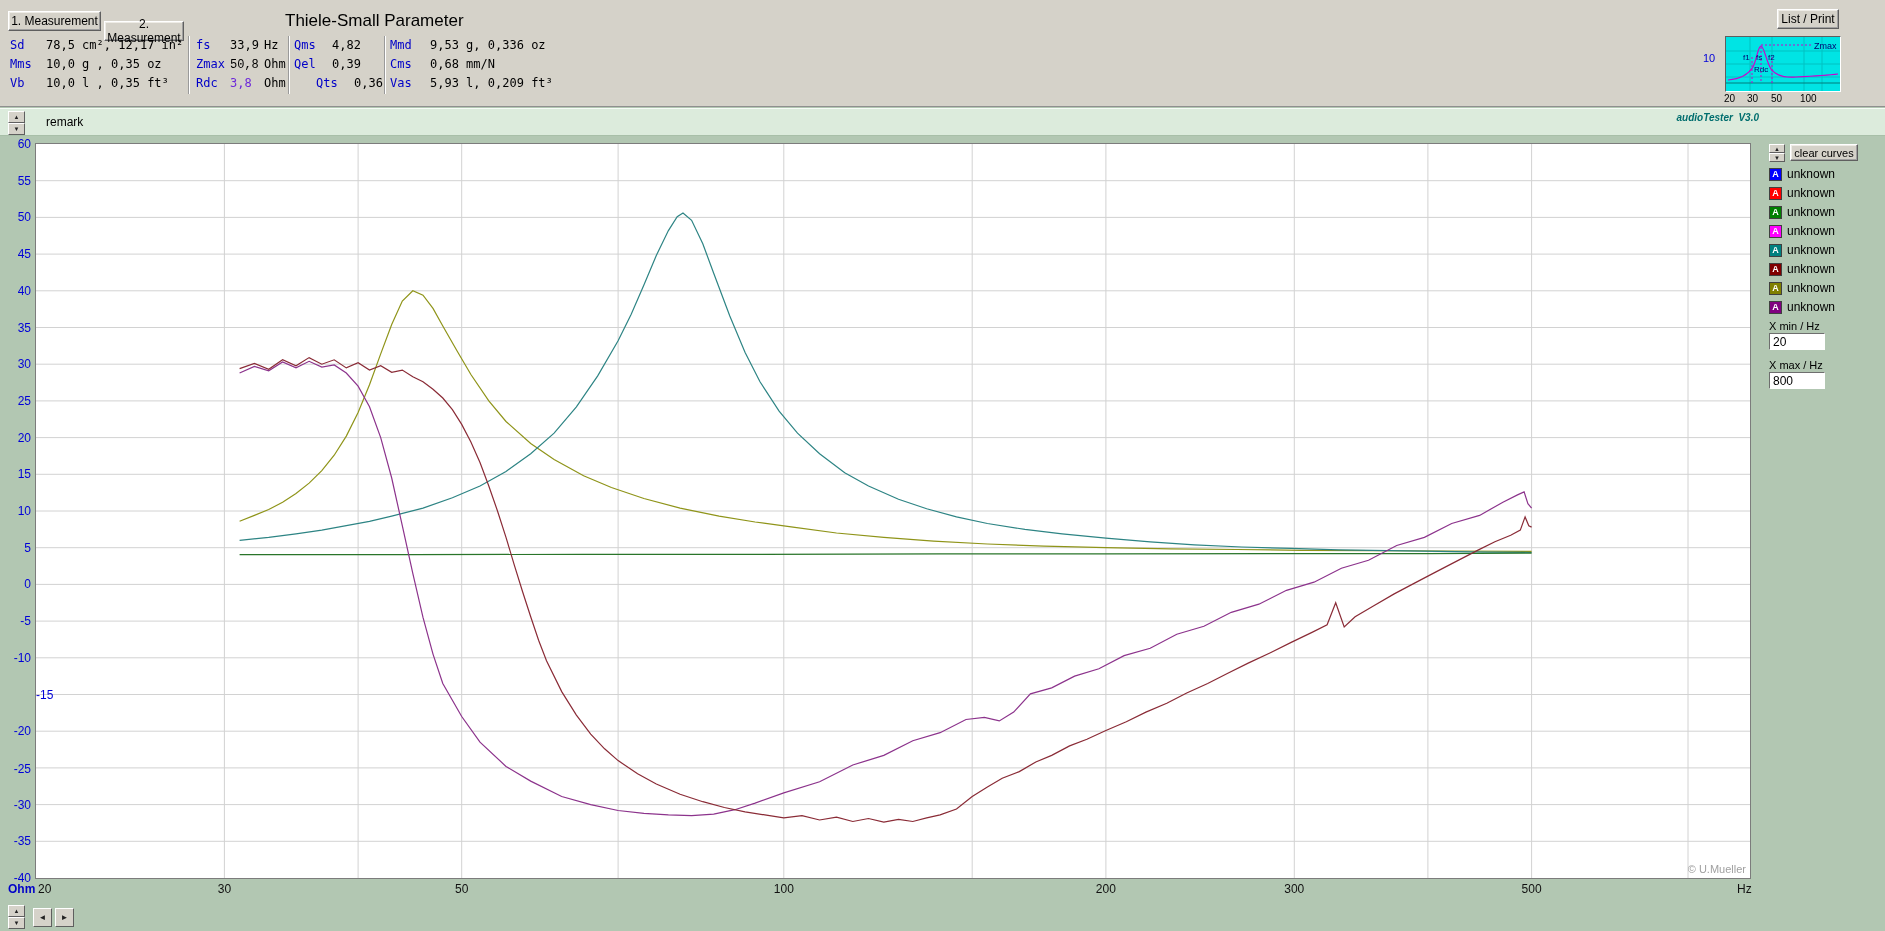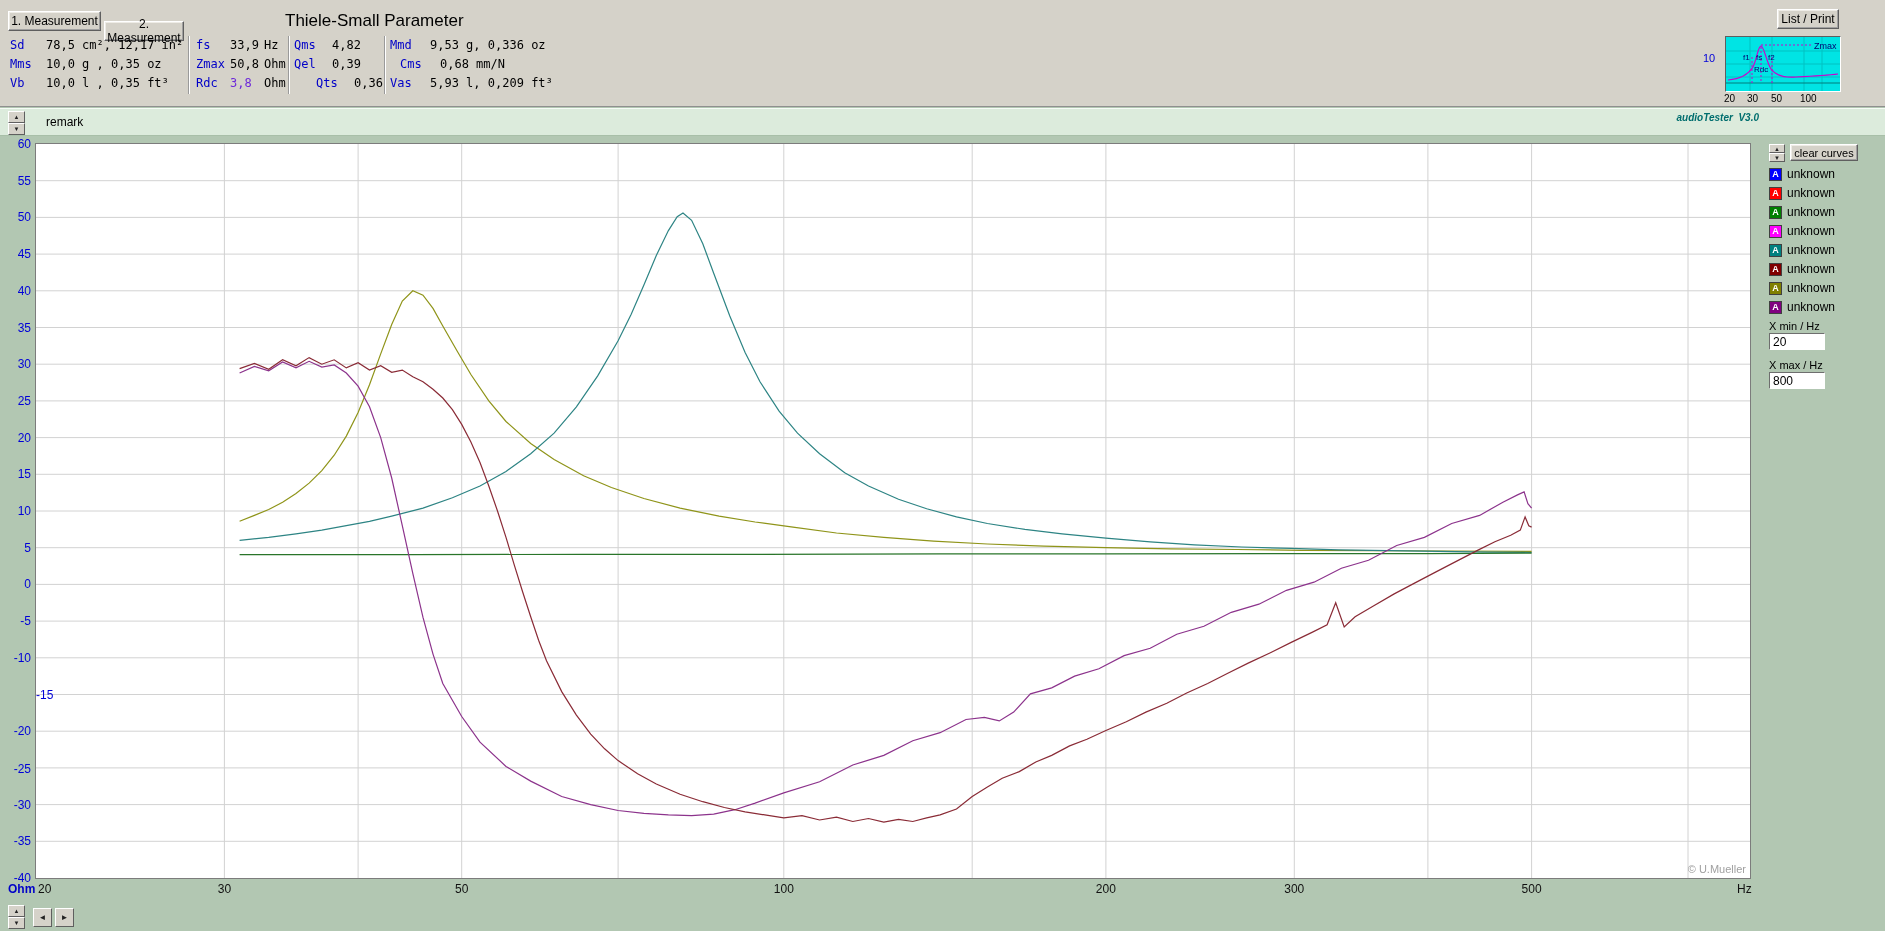--- a/index.html
+++ b/index.html
@@ -46,27 +46,27 @@
   <button class="win-btn" style="left:8px;top:11px;width:93px;height:20px">1. Measurement</button>
   <button class="win-btn" style="left:104px;top:21px;width:80px;height:20px">2. Measurement</button>
   <div id="page-title">Thiele-Small Parameter</div>
   <button class="win-btn" style="left:1777px;top:9px;width:62px;height:20px">List / Print</button>
 
   <div id="parameter-panel">
       <div class="param-row" style="left: 10px; top: 38px;"><span class="p-lab" style="width: 36px;">Sd</span><span class="p-val">78,5 cm², 12,17 in²</span></div>
       <div class="param-row" style="left: 10px; top: 57px;"><span class="p-lab" style="width: 36px;">Mms</span><span class="p-val">10,0 g , 0,35 oz</span></div>
       <div class="param-row" style="left: 10px; top: 76px;"><span class="p-lab" style="width: 36px;">Vb</span><span class="p-val">10,0 l , 0,35 ft³</span></div>
       <div class="param-row" style="left: 196px; top: 38px;"><span class="p-lab" style="width: 34px;">fs</span><span class="p-val" style="width: 34px;">33,9</span><span class="p-unit">Hz</span></div>
-      <div class="param-row" style="left: 196px; top: 57px;"><span class="p-lab" style="width: 34px;">Zmax</span><span class="p-val" style="width: 34px;">50,8</span><span class="p-unit">Ohm</span></div>
+      <div class="param-row" style="left: 196px; top: 57px;"><span class="p-lab" style="width: 34px;">Zmax</span><span class="p-val" style="width: 34px; font-family: Liberation Mono, monospace;">50,8</span><span class="p-unit">Ohm</span></div>
       <div class="param-row" style="left: 196px; top: 76px;"><span class="p-lab" style="width: 34px;">Rdc</span><span class="p-val muted" style="width: 34px;">3,8</span><span class="p-unit">Ohm</span></div>
       <div class="param-row" style="left: 294px; top: 38px;"><span class="p-lab" style="width: 38px;">Qms</span><span class="p-val">4,82</span></div>
       <div class="param-row" style="left: 294px; top: 57px;"><span class="p-lab" style="width: 38px;">Qel</span><span class="p-val">0,39</span></div>
       <div class="param-row" style="left: 294px; top: 76px; margin-left: 22px;"><span class="p-lab" style="width: 38px;">Qts</span><span class="p-val">0,36</span></div>
       <div class="param-row" style="left: 390px; top: 38px;"><span class="p-lab" style="width: 40px;">Mmd</span><span class="p-val">9,53 g, 0,336 oz</span></div>
-      <div class="param-row" style="left: 400px; top: 57px; text-decoration: underline;"><span class="p-lab" style="width: 40px;">Cms</span><span class="p-val">0,68 mm/N</span></div>
+      <div class="param-row" style="left: 390px; top: 57px; text-decoration: underline;"><span class="p-lab" style="width: 40px;">Cms</span><span class="p-val">0,68 mm/N</span></div>
       <div class="param-row" style="left: 390px; top: 76px;"><span class="p-lab" style="width: 40px;">Vas</span><span class="p-val">5,93 l, 0,209 ft³</span></div>
     </div>
   <div class="v-sep" style="left:188px"></div>
   <div class="v-sep" style="left:288px"></div>
   <div class="v-sep" style="left:384px"></div>
 </div>
 
 <div id="thumb-box">
   <svg id="thumb-svg" width="114" height="54" viewBox="0 0 114 54">
       <rect x="0" y="0" width="114" height="54" fill="#00e4e4"></rect>

